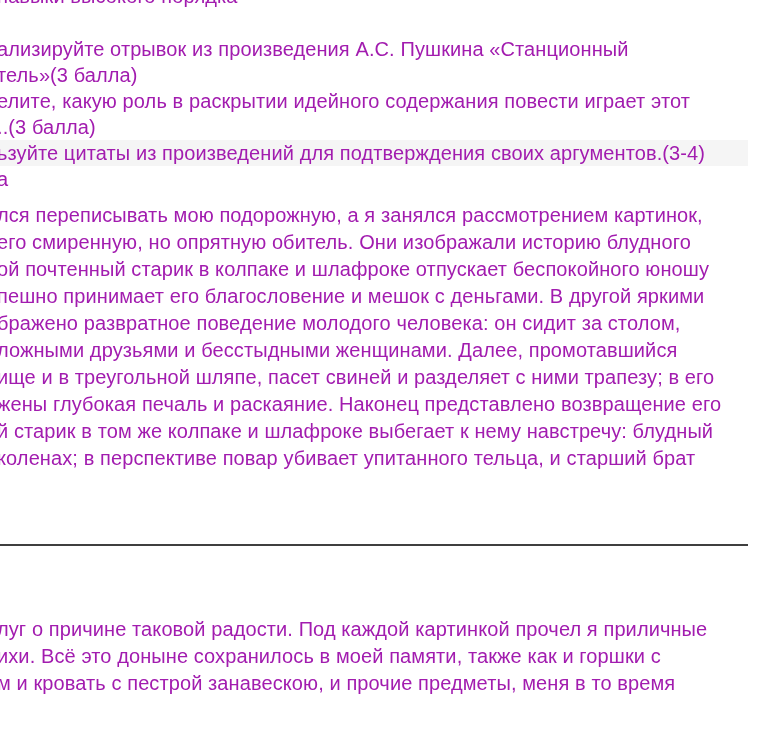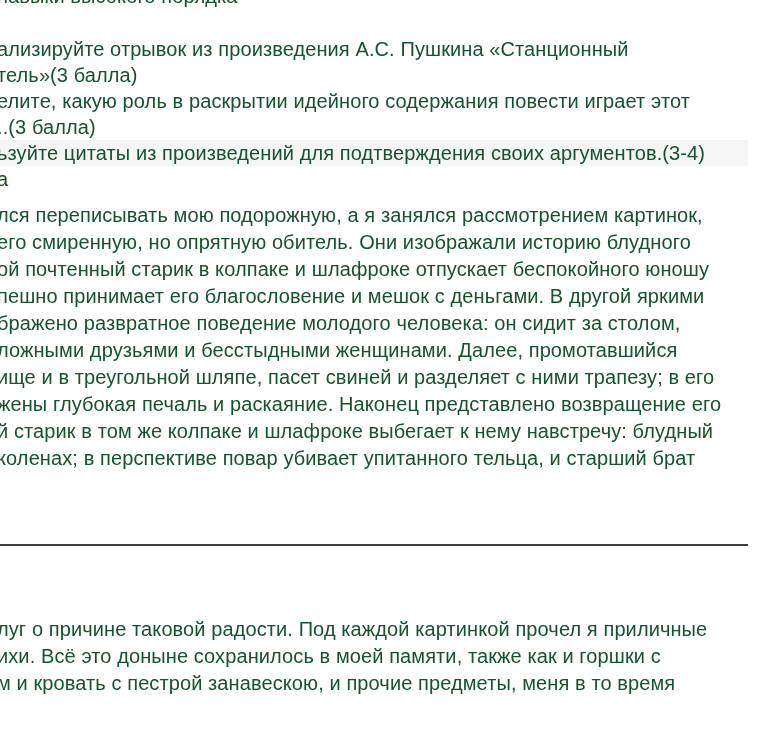--- a/index.html
+++ b/index.html
@@ -7,21 +7,21 @@
     padding: 0;
     background: #ffffff;
   }
   #screen {
     position: relative;
     width: 748px;
     height: 749px;
     overflow: hidden;
     background: #ffffff;
     font-family: "Liberation Sans", sans-serif;
-    color: #14532d;
+    color: #a21caf;
   }
   .textblock {
     position: absolute;
     left: -3px;
     right: 0;
   }
   .line {
     white-space: nowrap;
     font-size: 20px;
     line-height: 26px;

